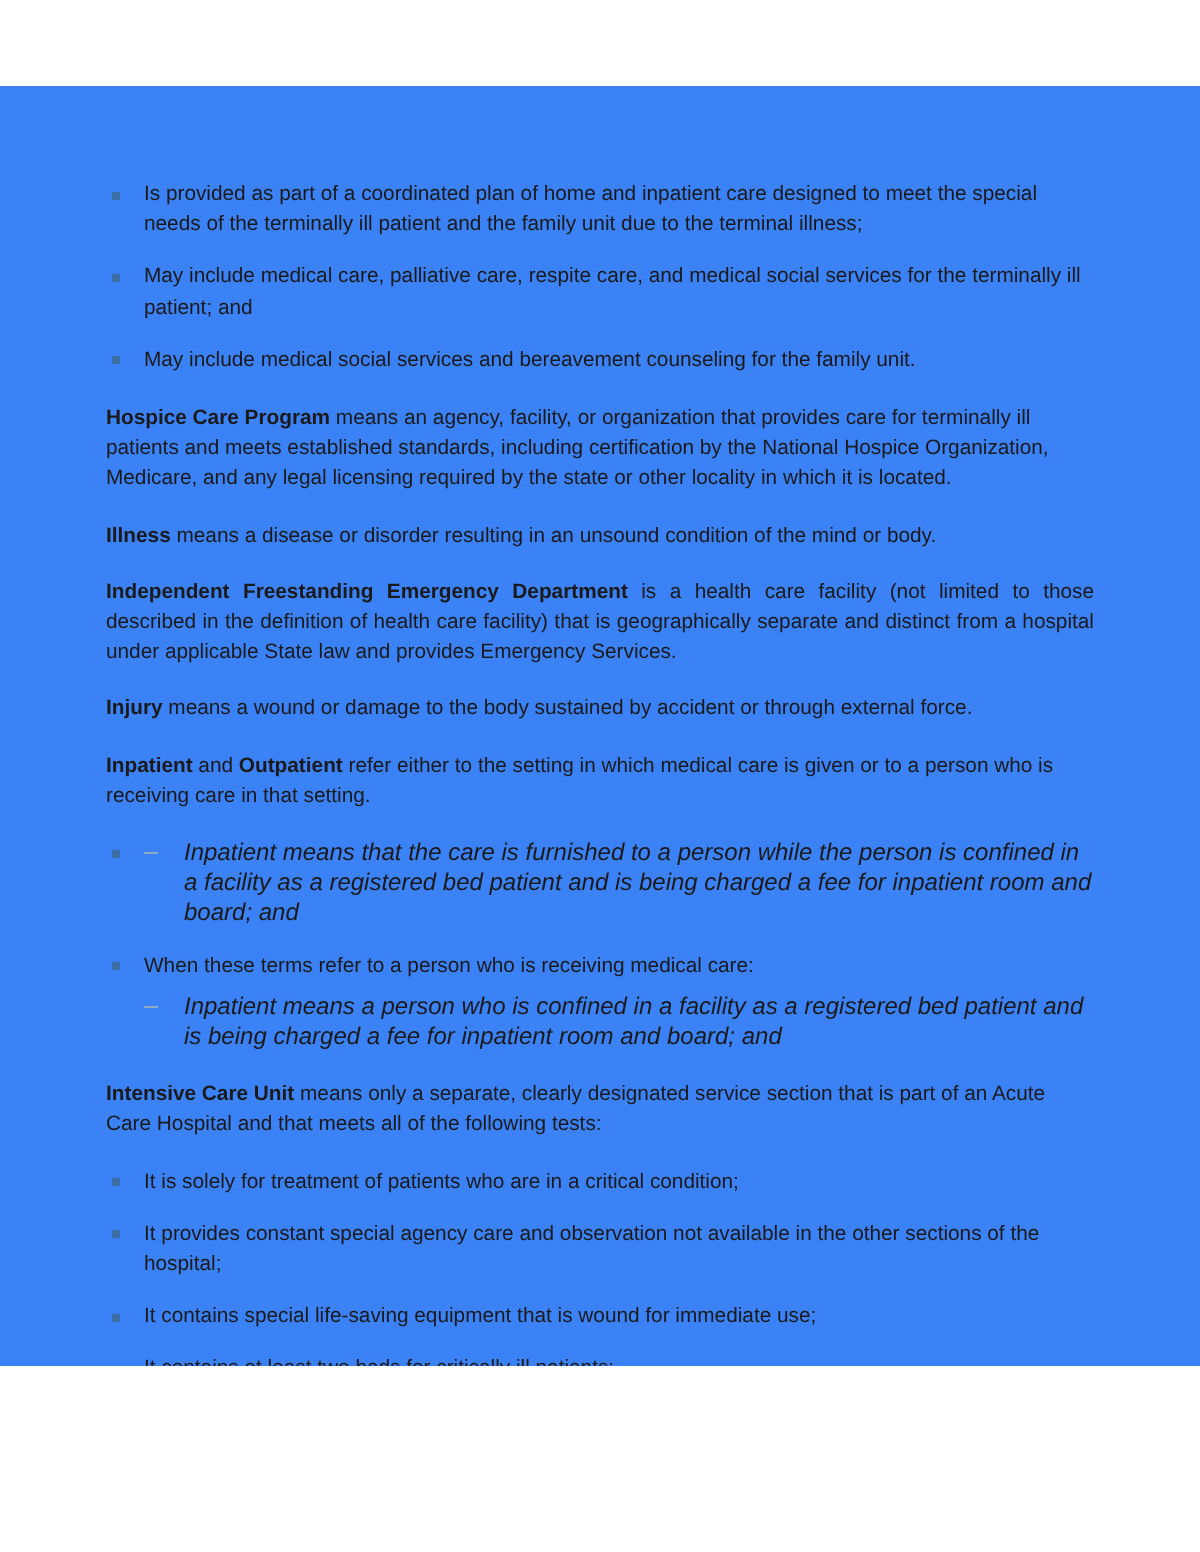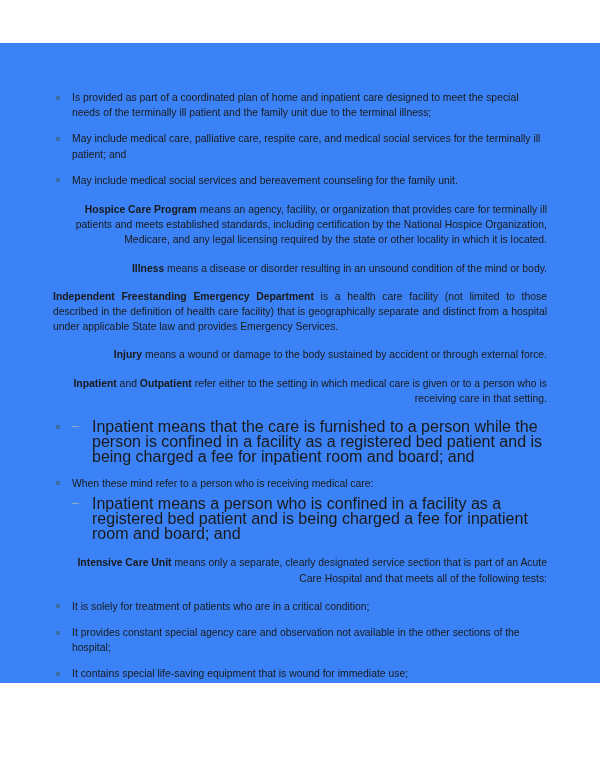--- a/index.html
+++ b/index.html
@@ -23,21 +23,21 @@
     left: 53px;
     top: 47px;
     width: 494px;
   }
 
   
   .para {
     font-size: 10.4px;
     line-height: 15.2px;
     margin: 0 0 13px 0;
-    text-align: right;
+    text-align: left;
     color: #1a1a1a;
   }
   .para.justify {
     text-align: justify;
   }
   .para .term {
     font-weight: bold;
   }
 
   
@@ -72,22 +72,23 @@
   
   .dlist {
     list-style: none;
     margin: 5px 0 0 0;
     padding: 0;
   }
   .dlist > li {
     position: relative;
     padding-left: 20px;
     margin-bottom: 8px;
-    font-size: 16px;
+    font-size: 12px;
     line-height: 15.2px;
+    font-style: italic;
   }
   .dlist > li:last-child {
     margin-bottom: 0;
   }
   .dlist > li > .mark {
     position: absolute;
     left: 0px;
     top: 7px;
     width: 7px;
     height: 1.4px;
@@ -161,21 +162,21 @@
         <span class="mark"></span>
         <ul class="dlist">
           <li>
             <span class="mark"></span>
             <span class="txt">Inpatient means that the care is furnished to a person while the person is confined in a facility as a registered bed patient and is being charged a fee for inpatient room and board; and</span>
           </li>
         </ul>
       </li>
       <li>
         <span class="mark"></span>
-        <span class="txt">When these mind refer to a person who is receiving medical care:</span>
+        <span class="txt">When these terms refer to a person who is receiving medical care:</span>
         <ul class="dlist">
           <li>
             <span class="mark"></span>
             <span class="txt">Inpatient means a person who is confined in a facility as a registered bed patient and is being charged a fee for inpatient room and board; and</span>
           </li>
         </ul>
       </li>
     </ul>
 
     <p class="para">

